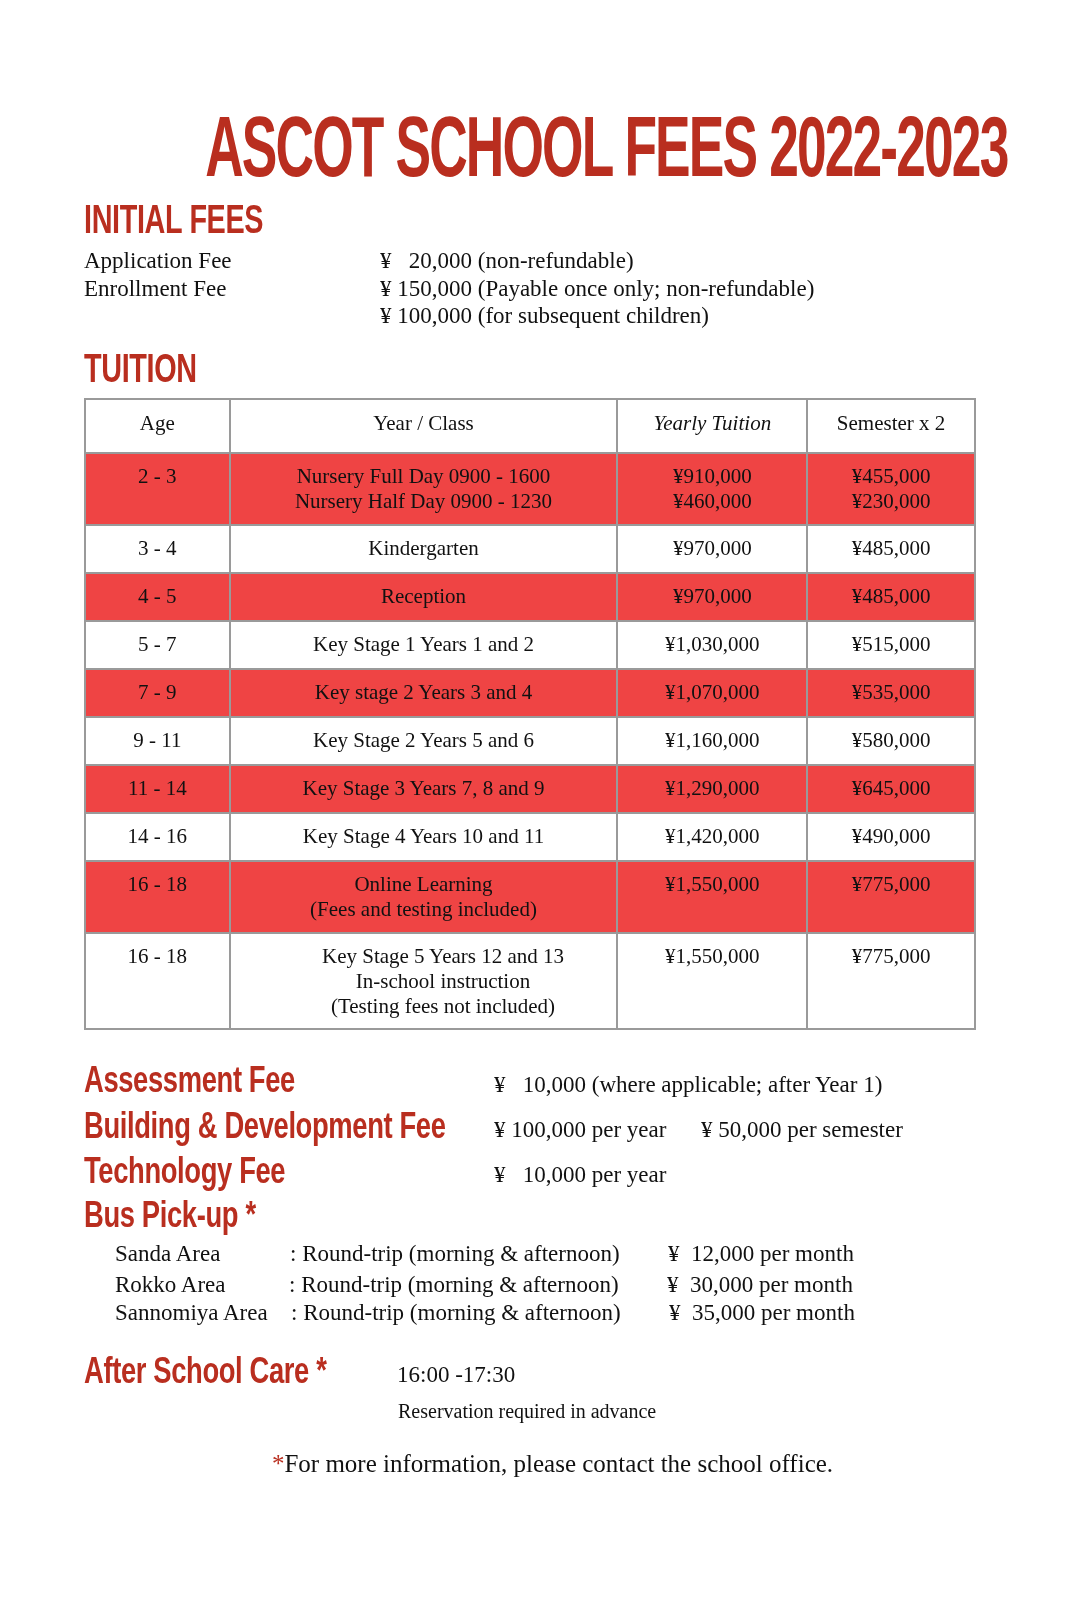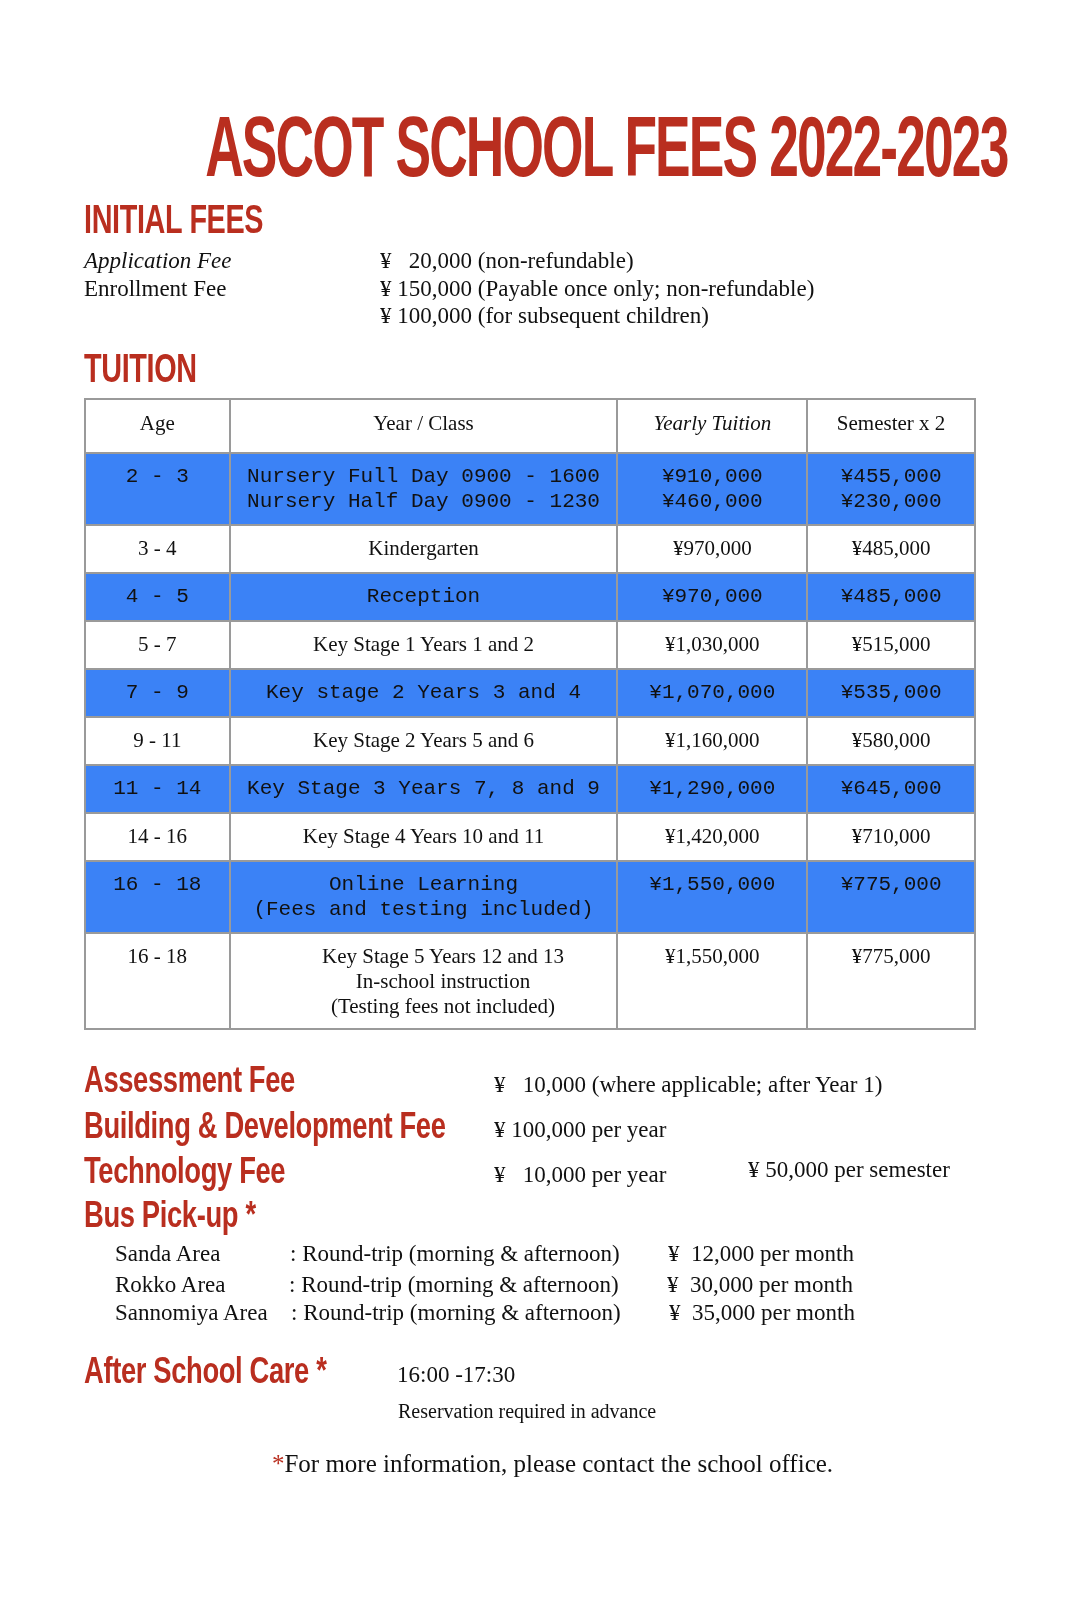--- a/index.html
+++ b/index.html
@@ -14,31 +14,31 @@
              color: #b92e1f; white-space: nowrap; transform-origin: 0 50%; }
   .h-section { font-size: 40px; line-height: 46px; transform: scaleX(0.72); letter-spacing: -0.5px; }
   .h-fee { font-size: 37px; line-height: 44px; transform: scaleX(0.74); letter-spacing: -0.5px; }
   .txt { font-size: 23px; line-height: 28px; white-space: nowrap; }
   table.tuition { position: absolute; left: 84px; top: 398px; width: 892px;
                   border-collapse: collapse; font-size: 21px; line-height: 25px; }
   table.tuition th, table.tuition td { border: 2px solid #9a9a9a; text-align: center;
          vertical-align: top; font-weight: normal; }
   table.tuition th { height: 54px; padding-top: 11px; box-sizing: border-box; }
   table.tuition td { padding-top: 10px; box-sizing: border-box; }
-  table.tuition tr.shade td { background: #3b82f6; font-family: Liberation Mono, monospace; }
+  table.tuition tr.shade td { background: #ef4444; }
   .c-age { width: 144px; } .c-class { width: 386px; } .c-year { width: 189px; font-style: italic; } .c-sem { width: 167px; }
   .footer-star { color: #b92e1f; }
 </style>
 </head>
 <body>
 
 <div class="abs title">ASCOT SCHOOL FEES 2022-2023</div>
 
 <div class="abs heading h-section" style="left:84px; top:196px;">INITIAL FEES</div>
-<div class="abs txt" style="left:84px; top:247px;font-style:italic;">Application Fee</div>
+<div class="abs txt" style="left:84px; top:247px;">Application Fee</div>
 <div class="abs txt" style="left:84px; top:275px;font-family:Liberation Serif, serif;">Enrollment Fee</div>
 <div class="abs txt" style="left:380px; top:247px;">
   <span>¥</span>&nbsp;&nbsp;&nbsp;<span>20,000 (non-refundable)</span>
 </div>
 <div class="abs txt" style="left:380px; top:275px;">
   <span>¥</span>&nbsp;<span>150,000 (Payable once only; non-refundable)</span>
 </div>
 <div class="abs txt" style="left:380px; top:302px;">
   <span>¥</span>&nbsp;<span>100,000 (for subsequent children)</span>
 </div>
@@ -144,21 +144,21 @@
       </tr>
       <tr>
         <td style="height: 48px;">14 - 16</td>
         <td style="height: 48px;">
           <div>Key Stage 4 Years 10 and 11</div>
         </td>
         <td style="height: 48px;">
           <div>¥1,420,000</div>
         </td>
         <td style="height: 48px;">
-          <div>¥710,000</div>
+          <div>¥490,000</div>
         </td>
       </tr>
       <tr class="shade">
         <td style="height: 72px;">16 - 18</td>
         <td style="height: 72px;">
           <div>Online Learning</div>
           <div>(Fees and testing included)</div>
         </td>
         <td style="height: 72px;">
           <div>¥1,550,000</div>
@@ -182,21 +182,21 @@
         </td>
       </tr>
     </tbody>
 </table>
 
 <div class="abs heading h-fee" style="left:84px; top:1058px;">Assessment Fee</div>
 <div class="abs txt" style="left:494px; top:1071px; white-space:pre;text-align:right;">¥   10,000 (where applicable; after Year 1)</div>
 
 <div class="abs heading h-fee" style="left:84px; top:1104px;">Building &amp; Development Fee</div>
 <div class="abs txt" style="left:494px; top:1116px;">¥ 100,000 per year</div>
-<div class="abs txt" style="left:748px; top:1116px;margin-top:40px;">¥ 50,000 per semester</div>
+<div class="abs txt" style="left:701px; top:1116px;">¥ 50,000 per semester</div>
 
 <div class="abs heading h-fee" style="left:84px; top:1149px;">Technology Fee</div>
 <div class="abs txt" style="left:494px; top:1161px; white-space:pre;">¥   10,000 per year</div>
 
 <div class="abs heading h-fee" style="left:84px; top:1193px;">Bus Pick-up *</div>
 
 <div class="abs txt" style="left:115px; top:1240px;">Sanda Area</div>
 <div class="abs txt" style="left:290px; top:1240px;">: Round-trip (morning &amp; afternoon)</div>
 <div class="abs txt" style="left:668px; top:1240px; white-space:pre;">¥  12,000 per month</div>
 

